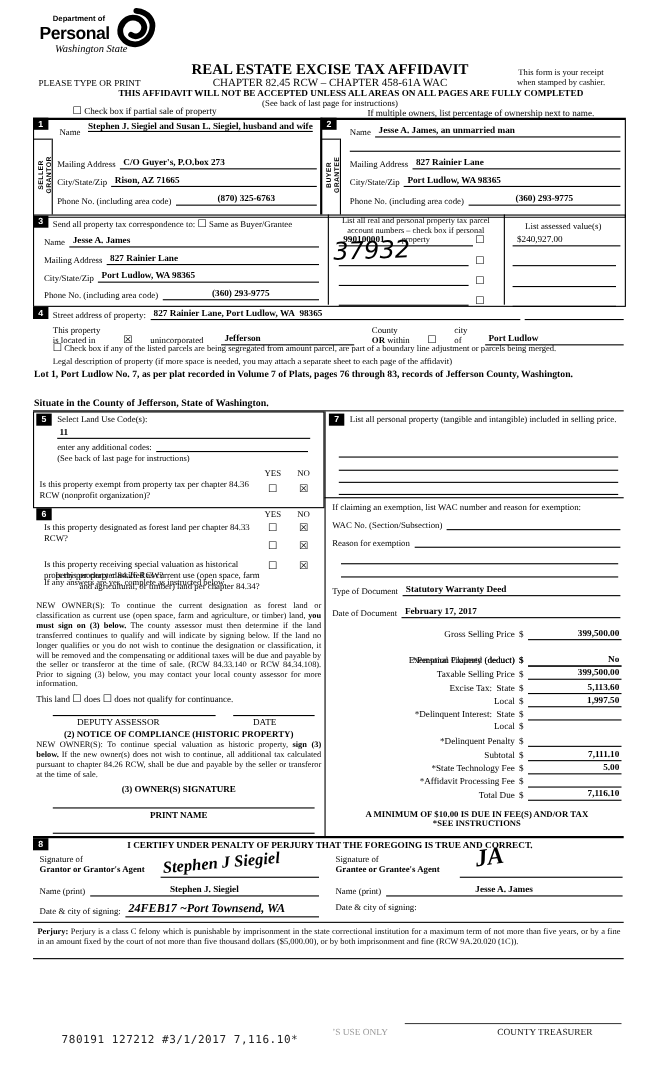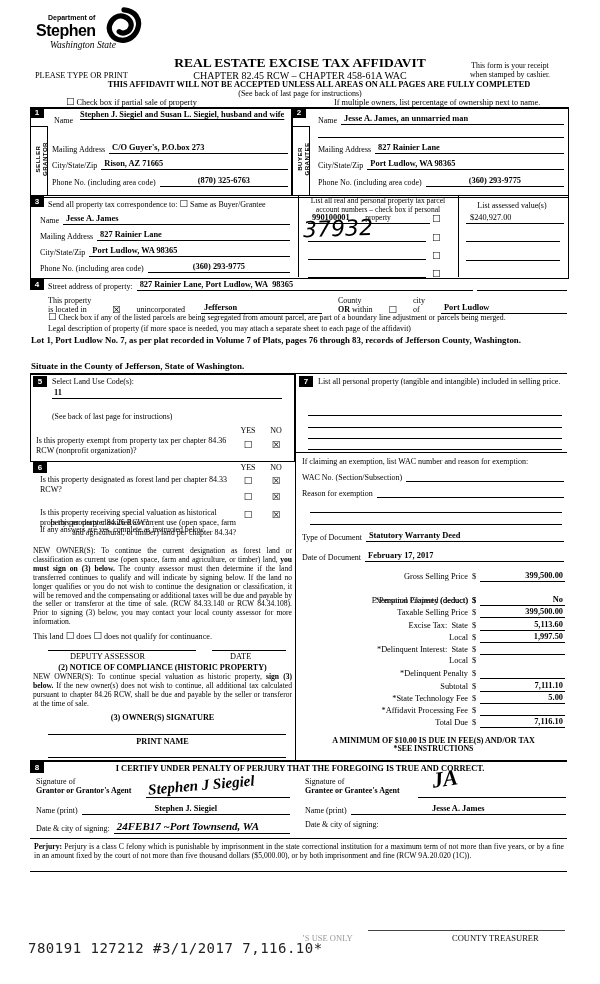--- a/index.html
+++ b/index.html
@@ -35,21 +35,21 @@
   .logo-rev{font-family:"Liberation Sans",sans-serif;font-weight:bold;font-size:16px;letter-spacing:-0.5px;}
   .logo-ws{font-style:italic;font-size:9.5px;}
 </style>
 </head>
 <body>
 
 <div class="page">
 
   <div class="abs" style="left:36px;top:14px;">
     <div class="logo-dept" style="margin-left:12px;">Department of</div>
-    <div class="logo-rev">Stephen</div>
+    <div class="logo-rev">Personal</div>
     <div class="logo-ws" style="margin-left:14px;">Washington State</div>
   </div>
   <svg class="abs" style="left:104px;top:6px;" width="38" height="38" viewBox="0 0 40 40">
     <path d="M21 4 C33 5 38 14 36 22 C34 31 26 37 18 36 C9 35 4 27 6 20 C8 13 15 9 21 11 C27 13 30 18 28 23 C26 28 20 30 16 27" fill="none" stroke="#000" stroke-width="5.5" stroke-linecap="round"></path>
   </svg>
 
   <div class="abs b c" style="left:120px;top:55px;width:360px;font-size:13.5px;">REAL ESTATE EXCISE TAX AFFIDAVIT</div>
   <div class="abs c" style="left:120px;top:70px;width:360px;font-size:10px;">CHAPTER 82.45 RCW – CHAPTER 458-61A WAC</div>
   <div class="abs" style="left:35px;top:71px;font-size:8.3px;">PLEASE TYPE OR PRINT</div>
   <div class="abs c" style="left:448px;top:61px;width:124px;font-size:7.8px;line-height:9px;">
@@ -179,20 +179,24 @@
   </div>
   <div class="abs" style="left:48px;top:325px;font-size:7.8px;">Legal description of property (if more space is needed, you may attach a separate sheet to each page of the affidavit)</div>
   <div class="abs b" style="left:31px;top:334px;width:536px;font-size:8.8px;line-height:12px;">Lot 1, Port Ludlow No. 7, as per plat recorded in Volume 7 of Plats, pages 76 through 83, records of Jefferson County, Washington.</div>
   <div class="abs b" style="left:31px;top:361px;font-size:9px;">Situate in the County of Jefferson, State of Washington.</div>
   <div class="abs hr" style="left:30px;top:373px;width:537px;"></div>
 
   <div class="abs" style="left:30px;top:374px;width:263px;height:86px;border:1px solid #000;"></div>
   <div class="tag" style="left:33px;top:376px;">5</div>
   <div class="abs" style="left:52px;top:377px;font-size:8px;">Select Land Use Code(s):</div>
   <div class="abs ul b" style="left:52px;top:388px;width:228px;font-size:8.4px;padding-left:2px;">11</div>
+  <div class="abs frow" style="left:52px;top:400px;width:228px;">
+    <span class="lab">enter any additional codes:</span>
+    <span class="val"></span>
+  </div>
   <div class="abs" style="left:52px;top:413px;font-size:7.8px;">(See back of last page for instructions)</div>
   <div class="abs qbox" style="left:238px;top:426px;font-size:8px;">YES</div>
   <div class="abs qbox" style="left:266px;top:426px;font-size:8px;">NO</div>
   <div class="abs" style="left:36px;top:436px;width:198px;font-size:8px;line-height:9.5px;">Is this property exempt from property tax per chapter 84.36 RCW (nonprofit organization)?</div>
   <span class="cb abs qbox" style="left:238px;top:440px;">☐</span>
   <span class="cb abs qbox" style="left:266px;top:440px;">☒</span>
 
   <div class="tag" style="left:33px;top:462px;">6</div>
   <div class="abs qbox" style="left:238px;top:463px;font-size:8px;">YES</div>
   <div class="abs qbox" style="left:266px;top:463px;font-size:8px;">NO</div>
@@ -364,18 +368,18 @@
   <div class="abs frow" style="left:305px;top:820px;width:261px;">
     <span class="lab">Date &amp; city of signing:</span>
   </div>
 
   <div class="abs hr" style="left:30px;top:838px;width:537px;"></div>
   <div class="abs j" style="left:34px;top:842px;width:530px;font-size:7.7px;line-height:9.3px;">
     <span class="b">Perjury:</span><span> Perjury is a class C felony which is punishable by imprisonment in the state correctional institution for a maximum term of not more than five years, or by a fine in an amount fixed by the court of not more than five thousand dollars ($5,000.00), or by both imprisonment and fine (RCW 9A.20.020 (1C)).</span>
   </div>
   <div class="abs hr" style="left:30px;top:871px;width:537px;"></div>
 
-  <div class="abs mono" style="left:28px;top:940px;font-size:14px;color:#222;letter-spacing:.5px;">780191 127212 #3/1/2017 7,116.10*</div>
+  <div class="abs mono" style="left:56px;top:940px;font-size:10px;color:#222;letter-spacing:.5px;">780191 127212 #3/1/2017 7,116.10*</div>
   <div class="abs" style="left:368px;top:930px;width:197px;border-top:1px solid #444;"></div>
   <div class="abs" style="left:302px;top:934px;font-size:8.5px;color:#999;">’S USE ONLY</div>
   <div class="abs" style="left:452px;top:934px;font-size:8.5px;color:#111;">COUNTY TREASURER</div>
 
 </div>
 
 </body></html>

